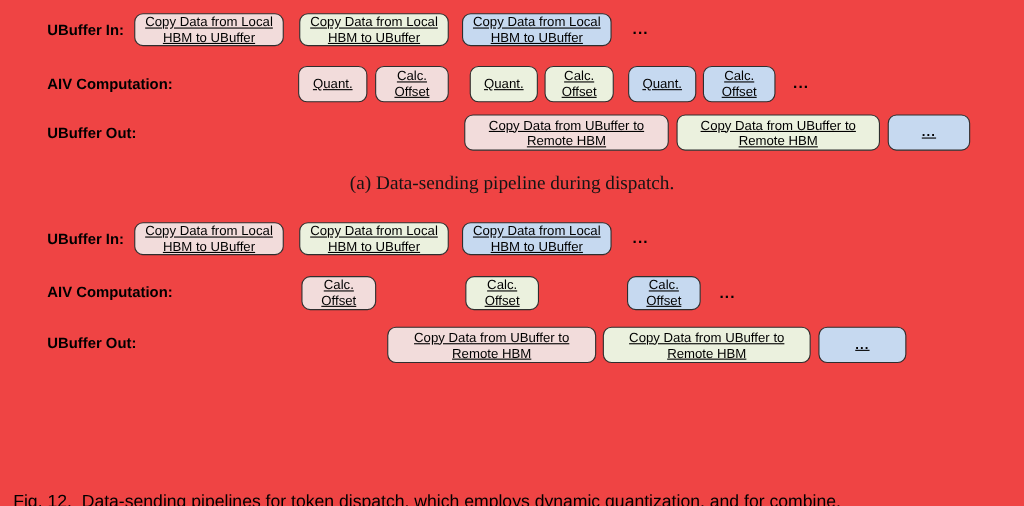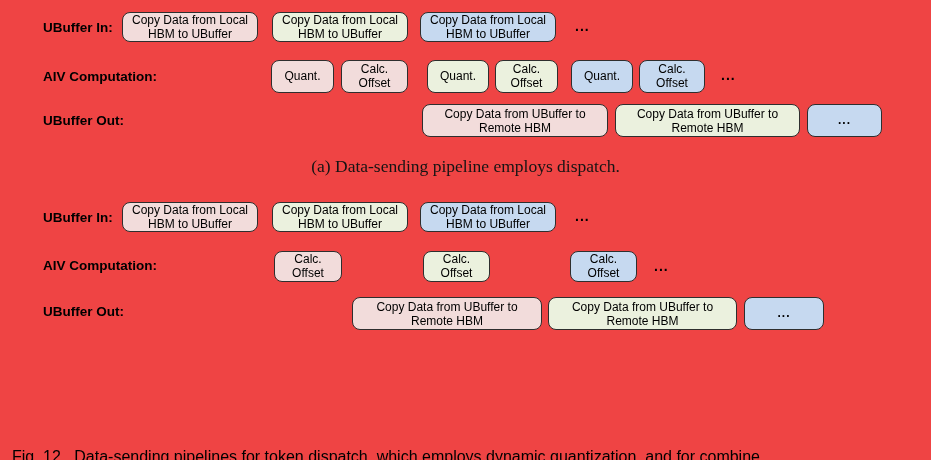--- a/index.html
+++ b/index.html
@@ -26,20 +26,21 @@
     border: 1.6px solid var(--box-border);
     border-radius: 8px;
     display: flex;
     align-items: center;
     justify-content: center;
     text-align: center;
     font-size: 12px;
     line-height: 13.5px;
     padding: 2px 3px;
     color: #000;
+    text-decoration: underline;
   }
   .dots {
     position: absolute;
     font-size: 14px;
     font-weight: bold;
     letter-spacing: 1px;
     color: #000;
   }
   .panel-caption {
     position: absolute;
@@ -82,21 +83,21 @@
   <div class="box" style="left: 571px; top: 60px; width: 62px; height: 33px; background-color: rgb(198, 217, 240);">Quant.</div>
   <div class="box" style="left: 639px; top: 60px; width: 66px; height: 33px; background-color: rgb(198, 217, 240);">Calc. Offset</div>
   <span class="dots" style="left:721px; top:67px;">...</span>
 
   <span class="row-label" style="left:43px; top:113px;">UBuffer Out:</span>
 
   <div class="box" style="left: 422px; top: 104px; width: 186px; height: 33px; line-height: 14px; background-color: rgb(242, 220, 219);">Copy Data from UBuffer to Remote HBM</div>
   <div class="box" style="left: 615px; top: 104px; width: 185px; height: 33px; line-height: 14px; background-color: rgb(235, 241, 222);">Copy Data from UBuffer to Remote HBM</div>
   <div class="box inner-dots" style="left: 807px; top: 104px; width: 75px; height: 33px; font-weight: bold; letter-spacing: 1px; background-color: rgb(198, 217, 240);">...</div>
 
-  <div class="panel-caption" style="top:156px;">(a) Data-sending pipeline employs dispatch.</div>
+  <div class="panel-caption" style="top:156px;">(a) Data-sending pipeline during dispatch.</div>
 
   <span class="row-label" style="left:43px; top:210px;">UBuffer In:</span>
 
   <div class="box" style="left: 122px; top: 202px; width: 136px; height: 30px; line-height: 14px; background-color: rgb(242, 220, 219);">Copy Data from Local HBM to UBuffer</div>
   <div class="box" style="left: 272px; top: 202px; width: 136px; height: 30px; line-height: 14px; background-color: rgb(235, 241, 222);">Copy Data from Local HBM to UBuffer</div>
   <div class="box" style="left: 420px; top: 202px; width: 136px; height: 30px; line-height: 14px; background-color: rgb(198, 217, 240);">Copy Data from Local HBM to UBuffer</div>
   <span class="dots" style="left:575px; top:208px;">...</span>
 
   <span class="row-label" style="left:43px; top:258px;">AIV Computation:</span>
 

